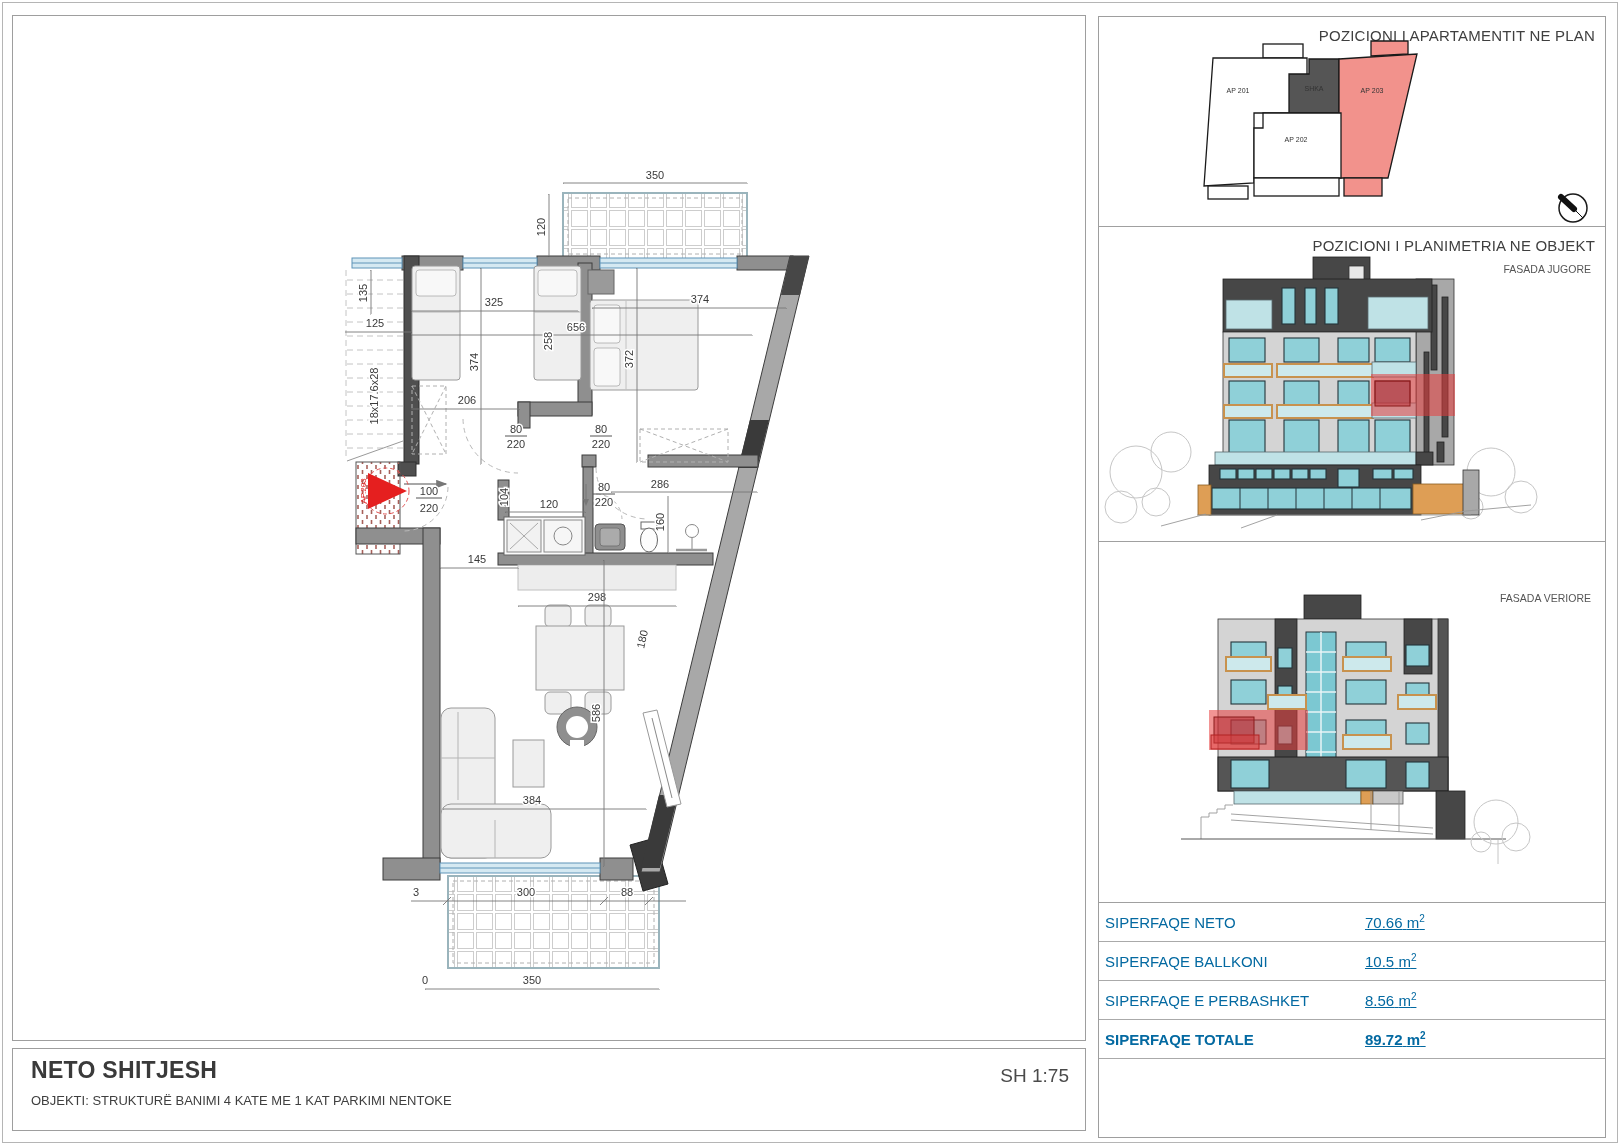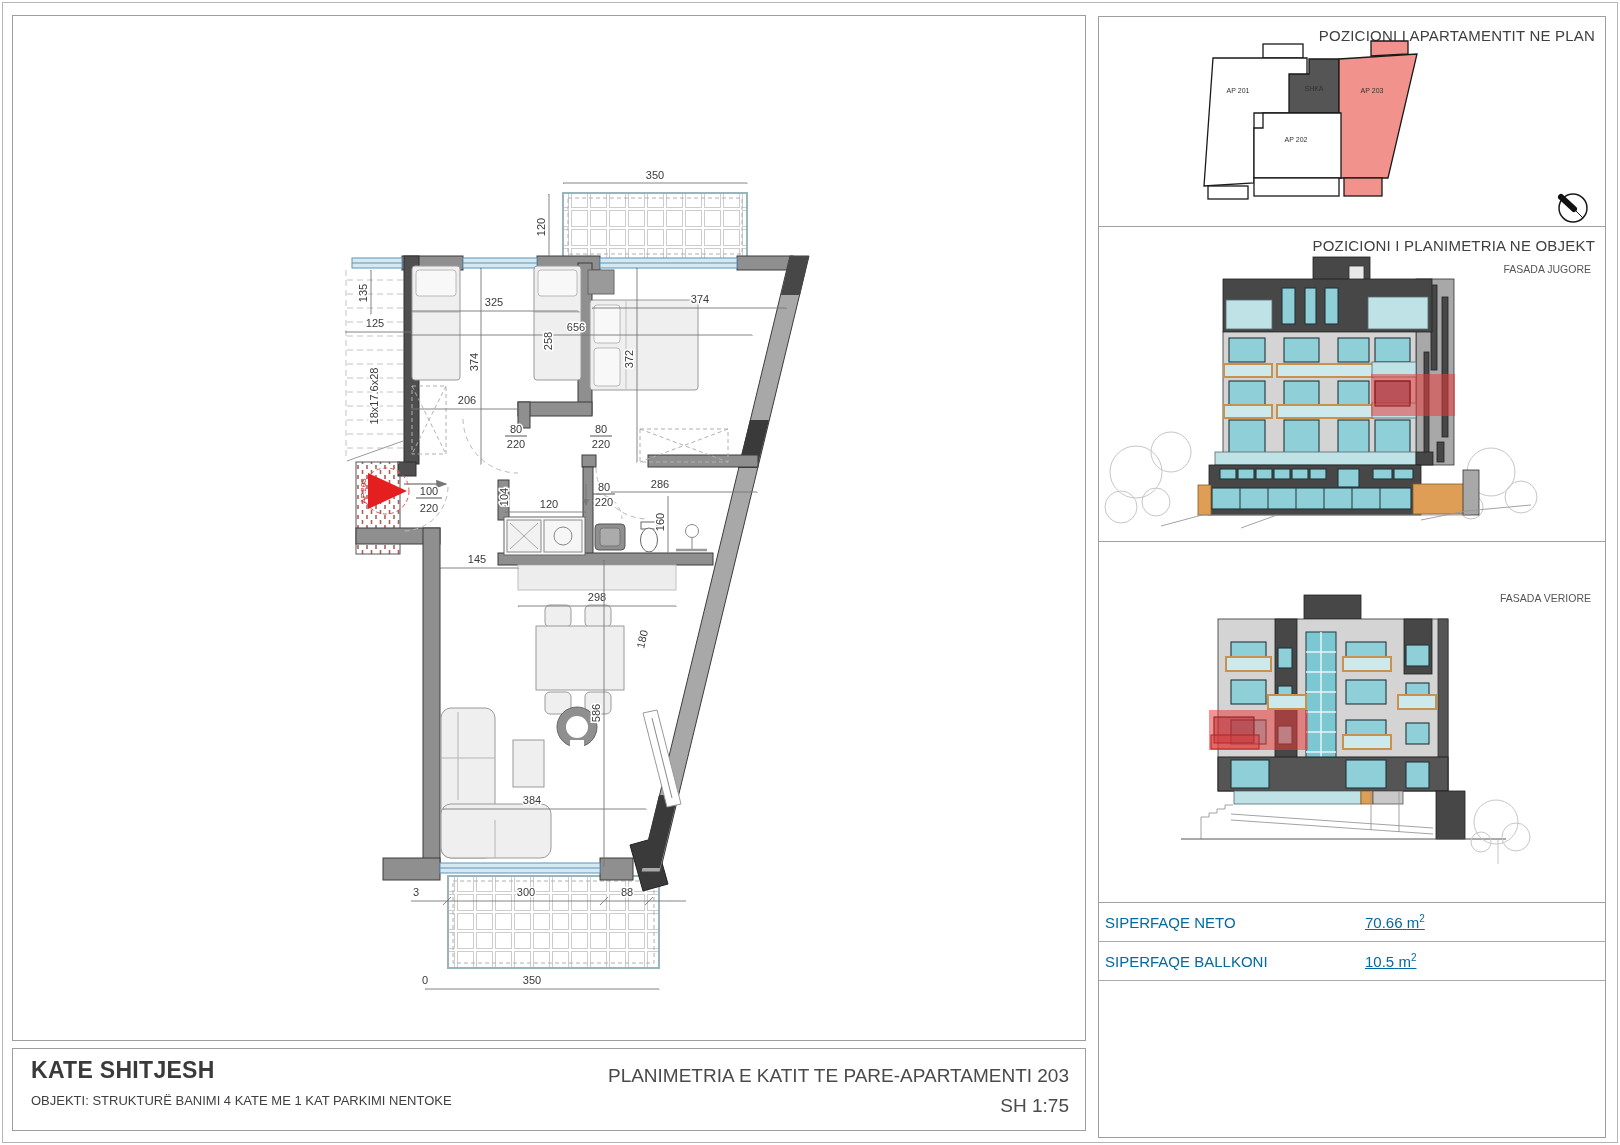--- a/index.html
+++ b/index.html
@@ -489,27 +489,34 @@
     <div class="rsection" id="rs4">
       <div id="apttable">
         <div class="tbl-row">
           <div class="lbl">SIPERFAQE NETO</div>
           <div class="val"><span>70.66</span>&nbsp;<span>m</span><sup>2</sup></div>
         </div>
         <div class="tbl-row">
           <div class="lbl">SIPERFAQE BALLKONI</div>
           <div class="val"><span>10.5</span>&nbsp;<span>m</span><sup>2</sup></div>
         </div>
+        <div class="tbl-row">
+          <div class="lbl">SIPERFAQE E PERBASHKET</div>
+          <div class="val"><span>8.56</span>&nbsp;<span>m</span><sup>2</sup></div>
+        </div>
+        <div class="tbl-row total">
+          <div class="lbl">SIPERFAQE TOTALE</div>
+          <div class="val"><span>89.72</span>&nbsp;<span>m</span><sup>2</sup></div>
+        </div>
       </div>
     </div>
   </div>
 
   <div class="panelbox" id="footerbox">
     <div class="ft-left">
-      <div class="ft-album">KATE SHITJESH</div>
+      <div class="ft-album">NETO SHITJESH</div>
       <div class="ft-obj">OBJEKTI: STRUKTURË BANIMI 4 KATE ME 1 KAT PARKIMI NENTOKE</div>
     </div>
     <div class="ft-right">
-      <div>PLANIMETRIA E KATIT TE PARE-APARTAMENTI 203</div>
       <div>SH 1:75</div>
     </div>
   </div>
 </div>
 
 </body></html>

